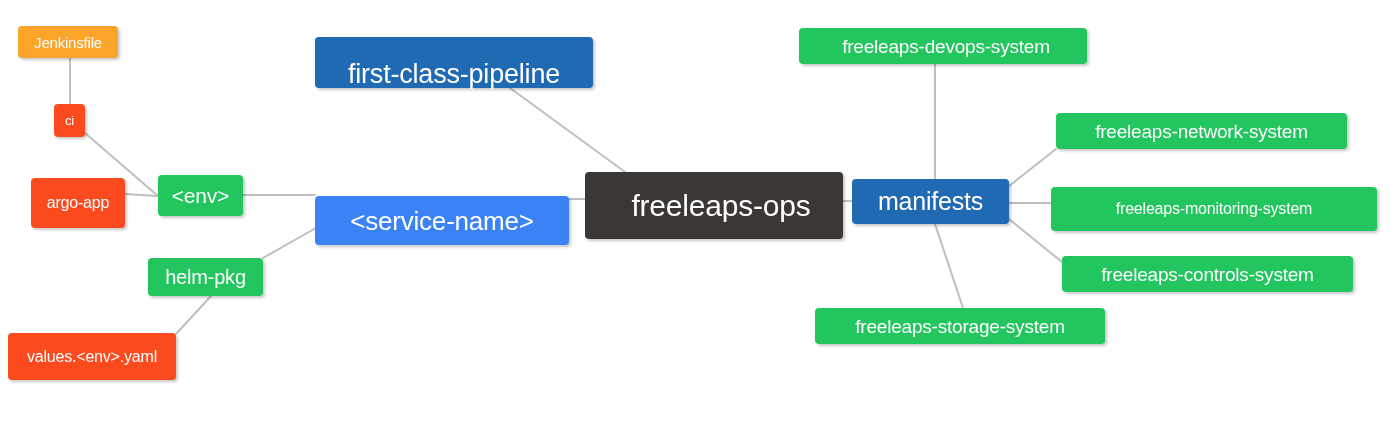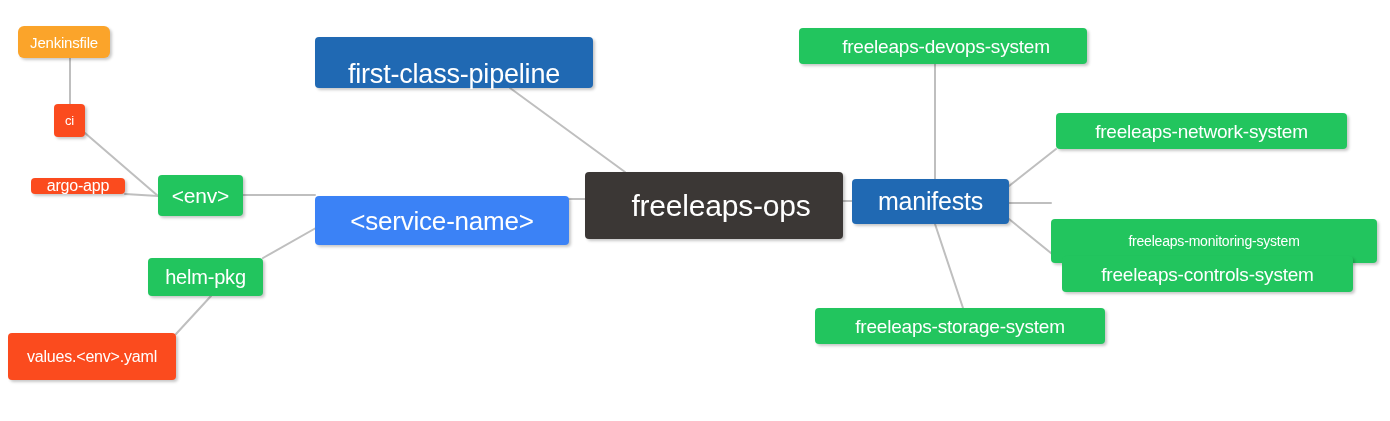--- a/index.html
+++ b/index.html
@@ -59,27 +59,27 @@
       <line x1="510" y1="88" x2="625" y2="172" stroke="#bfbfbf" stroke-width="2" stroke-linecap="round"></line>
       <line x1="569" y1="199" x2="585" y2="199" stroke="#bfbfbf" stroke-width="2" stroke-linecap="round"></line>
       <line x1="843" y1="201" x2="852" y2="201" stroke="#bfbfbf" stroke-width="2" stroke-linecap="round"></line>
       <line x1="935" y1="179" x2="935" y2="64" stroke="#bfbfbf" stroke-width="2" stroke-linecap="round"></line>
       <line x1="1009" y1="186" x2="1056" y2="149" stroke="#bfbfbf" stroke-width="2" stroke-linecap="round"></line>
       <line x1="1009" y1="203" x2="1051" y2="203" stroke="#bfbfbf" stroke-width="2" stroke-linecap="round"></line>
       <line x1="1009" y1="219" x2="1062" y2="262" stroke="#bfbfbf" stroke-width="2" stroke-linecap="round"></line>
       <line x1="935" y1="224" x2="963" y2="308" stroke="#bfbfbf" stroke-width="2" stroke-linecap="round"></line>
     </svg>
   <div id="nodes">
-      <div class="node" style="left: 18px; top: 26px; width: 92px; height: 32px; background: rgb(251, 164, 42); font-size: 15px; border-radius: 6px;">
+      <div class="node" style="left: 18px; top: 26px; width: 100px; height: 32px; background: rgb(251, 164, 42); font-size: 15px;">
         <span class="node-label">Jenkinsfile</span>
       </div>
       <div class="node" style="left: 54px; top: 104px; width: 31px; height: 33px; background: rgb(251, 75, 30); font-size: 13px;">
         <span class="node-label">ci</span>
       </div>
-      <div class="node" style="left: 31px; top: 178px; width: 94px; height: 16px; background: rgb(251, 75, 30); font-size: 16px;">
+      <div class="node" style="left: 31px; top: 178px; width: 94px; height: 50px; background: rgb(251, 75, 30); font-size: 16px;">
         <span class="node-label">argo-app</span>
       </div>
       <div class="node" style="left: 158px; top: 175px; width: 85px; height: 41px; background: rgb(34, 197, 94); font-size: 21px;">
         <span class="node-label">&lt;env&gt;</span>
       </div>
       <div class="node" style="left: 148px; top: 258px; width: 115px; height: 38px; background: rgb(34, 197, 94); font-size: 20px;">
         <span class="node-label">helm-pkg</span>
       </div>
       <div class="node" style="left: 8px; top: 333px; width: 168px; height: 47px; background: rgb(251, 75, 30); font-size: 16px;">
         <span class="node-label">values.&lt;env&gt;.yaml</span>
@@ -95,21 +95,21 @@
       </div>
       <div class="node" style="left: 852px; top: 179px; width: 157px; height: 45px; background: rgb(32, 105, 179); font-size: 25px;">
         <span class="node-label">manifests</span>
       </div>
       <div class="node" style="left: 799px; top: 28px; width: 288px; height: 36px; background: rgb(34, 197, 94); font-size: 19px; padding-left: 16px;">
         <span class="node-label">freeleaps-devops-system</span>
       </div>
       <div class="node" style="left: 1056px; top: 113px; width: 291px; height: 36px; background: rgb(34, 197, 94); font-size: 19px;">
         <span class="node-label">freeleaps-network-system</span>
       </div>
-      <div class="node" style="left: 1051px; top: 187px; width: 326px; height: 44px; background: rgb(34, 197, 94); font-size: 14px; margin-top: 32px;">
+      <div class="node" style="left: 1051px; top: 187px; width: 326px; height: 44px; background: rgb(34, 197, 94); font-size: 16px;">
         <span class="node-label">freeleaps-monitoring-system</span>
       </div>
       <div class="node" style="left: 1062px; top: 256px; width: 291px; height: 36px; background: rgb(34, 197, 94); font-size: 19px;">
         <span class="node-label">freeleaps-controls-system</span>
       </div>
       <div class="node" style="left: 815px; top: 308px; width: 290px; height: 36px; background: rgb(34, 197, 94); font-size: 19px;">
         <span class="node-label">freeleaps-storage-system</span>
       </div>
     </div>
 </div>

